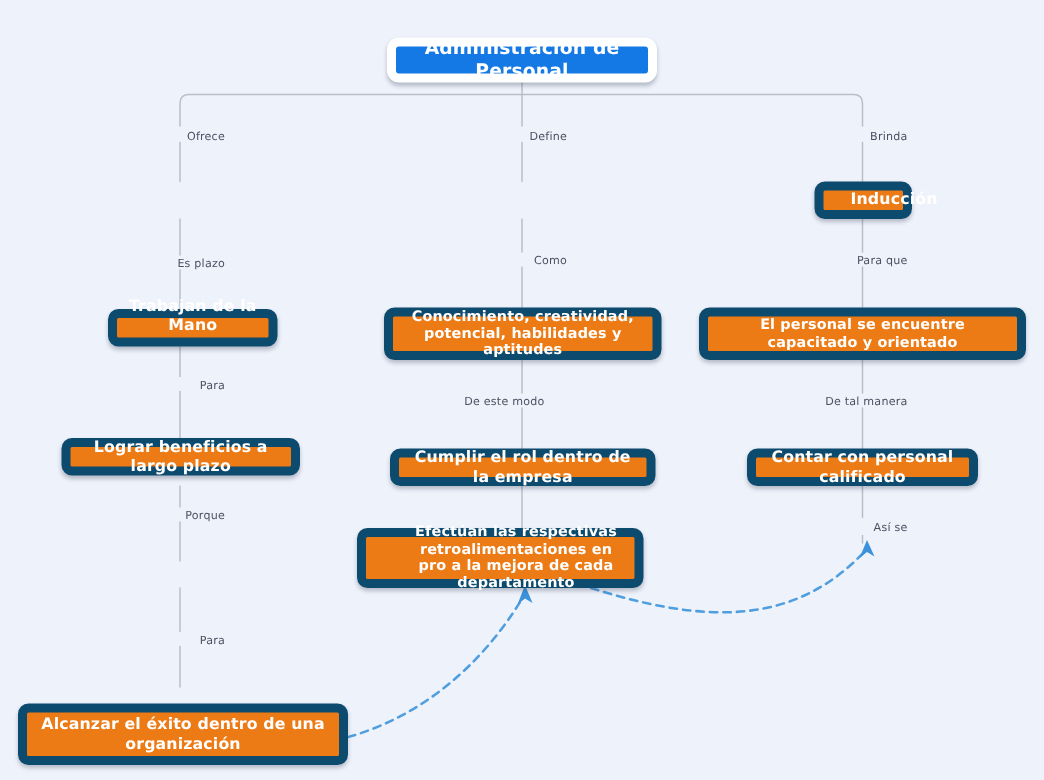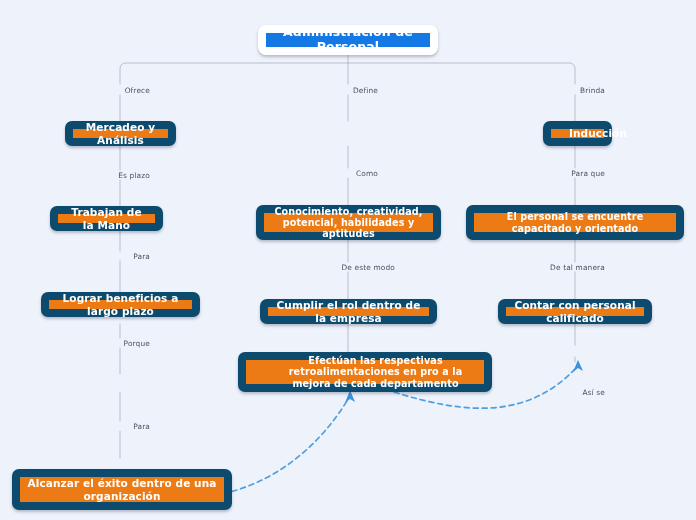--- a/index.html
+++ b/index.html
@@ -28,21 +28,21 @@
   .node {
     position: absolute;
     box-sizing: border-box;
     display: flex;
     align-items: center;
     justify-content: center;
     text-align: center;
     color: #ffffff;
     font-weight: bold;
     border-radius: 7px;
-    border: 8px solid #0c4a6e;
+    border: 6px solid #0c4a6e;
     box-shadow: 0 2px 3px rgba(60,70,90,0.32);
     line-height: 1.18;
     letter-spacing: .1px;
     padding: 2px 6px;
   }
   .node.root {
     background: #1479e4;
     border-color: #ffffff;
     font-size: 12.5px;
     border-radius: 8px;
@@ -119,27 +119,24 @@
   </svg>
 
   <div class="node root" style="left:258px; top:25px; width:180px; height:30px;">
     <span>Administración de Personal</span>
   </div>
 
   <div class="edge-label" style="left:90px; top:86px; width:60px;">Ofrece</div>
   <div class="edge-label" style="left:318px; top:86px; width:60px;">Define</div>
   <div class="edge-label" style="left:545px; top:86px; width:60px;">Brinda</div>
 
-  <div class="node topic" style="left:65px; top:121px; width:111px; height:25px;">
-    <span>Mercadeo y Análisis</span>
-  </div>
 
   <div class="edge-label" style="left:90px; top:171px; width:60px;">Es plazo</div>
 
-  <div class="node topic" style="left:50px; top:206px; width:113px; height:25px;">
+  <div class="node topic" style="left:72px; top:206px; width:113px; height:25px;align-items:flex-end;">
     <span>Trabajan de la Mano</span>
   </div>
 
   <div class="edge-label" style="left:90px; top:252px; width:60px;">Para</div>
 
   <div class="node topic" style="left:41px; top:292px; width:159px; height:25px;">
     <span>Lograr beneficios a largo plazo</span>
   </div>
 
   <div class="edge-label" style="left:90px; top:339px; width:60px;">Porque</div>
@@ -151,41 +148,41 @@
     <span>Alcanzar el éxito dentro de una organización</span>
   </div>
 
 
   <div class="edge-label" style="left:318px; top:169px; width:60px;">Como</div>
 
   <div class="node topic small" style="left:256px; top:205px; width:185px; height:35px;">
     <span>Conocimiento, creatividad, potencial, habilidades y aptitudes</span>
   </div>
 
-  <div class="edge-label" style="left:335px; top:263px; width:60px;">De este modo</div>
+  <div class="edge-label" style="left:303px; top:263px; width:60px;">De este modo</div>
 
   <div class="node topic" style="left:260px; top:299px; width:177px; height:25px;">
     <span>Cumplir el rol dentro de la empresa</span>
   </div>
 
-  <div class="node topic small" style="left:238px; top:352px; width:254px; height:40px;padding-left:27px;">
+  <div class="node topic small" style="left:238px; top:352px; width:191px; height:40px;padding-left:27px;">
     <span>Efectúan las respectivas retroalimentaciones en pro a la mejora de cada departamento</span>
   </div>
 
   <div class="node topic" style="left:543px; top:121px; width:65px; height:25px;padding-left:47px;">
     <span>Inducción</span>
   </div>
 
   <div class="edge-label" style="left:545px; top:169px; width:60px;">Para que</div>
 
   <div class="node topic small" style="left:466px; top:205px; width:218px; height:35px;justify-content:flex-end;">
     <span>El personal se encuentre capacitado y orientado</span>
   </div>
 
   <div class="edge-label" style="left:545px; top:263px; width:60px;">De tal manera</div>
 
   <div class="node topic" style="left:498px; top:299px; width:154px; height:25px;">
     <span>Contar con personal calificado</span>
   </div>
 
-  <div class="edge-label" style="left:545px; top:347px; width:60px;margin-top:41px;">Así se</div>
+  <div class="edge-label" style="left:545px; top:347px; width:60px;">Así se</div>
 
 </div>
 
 </body></html>

